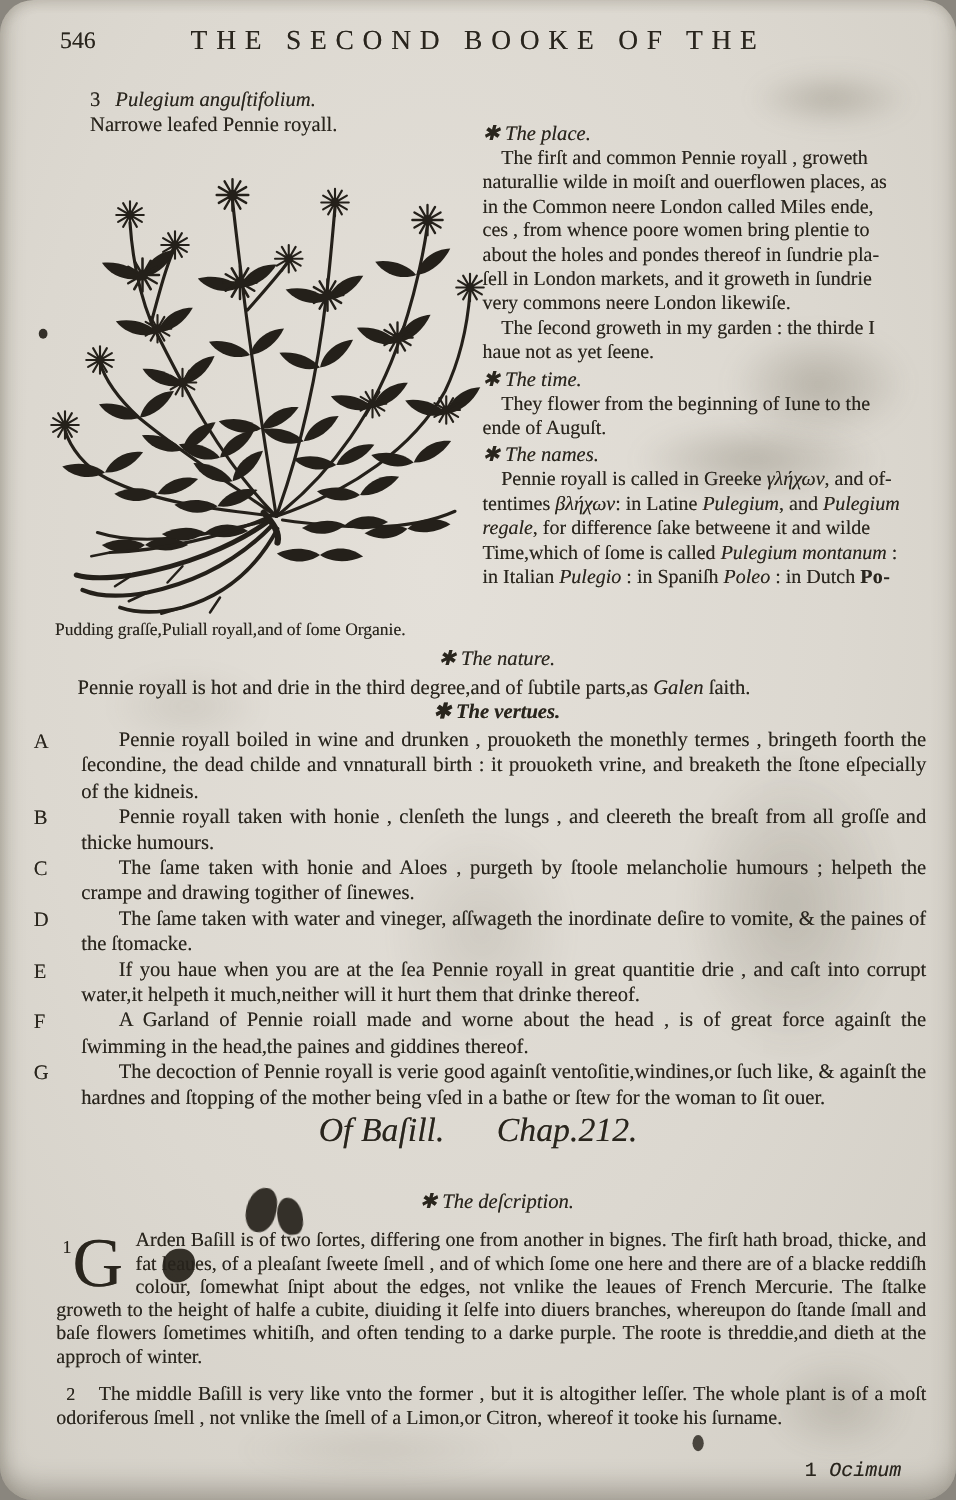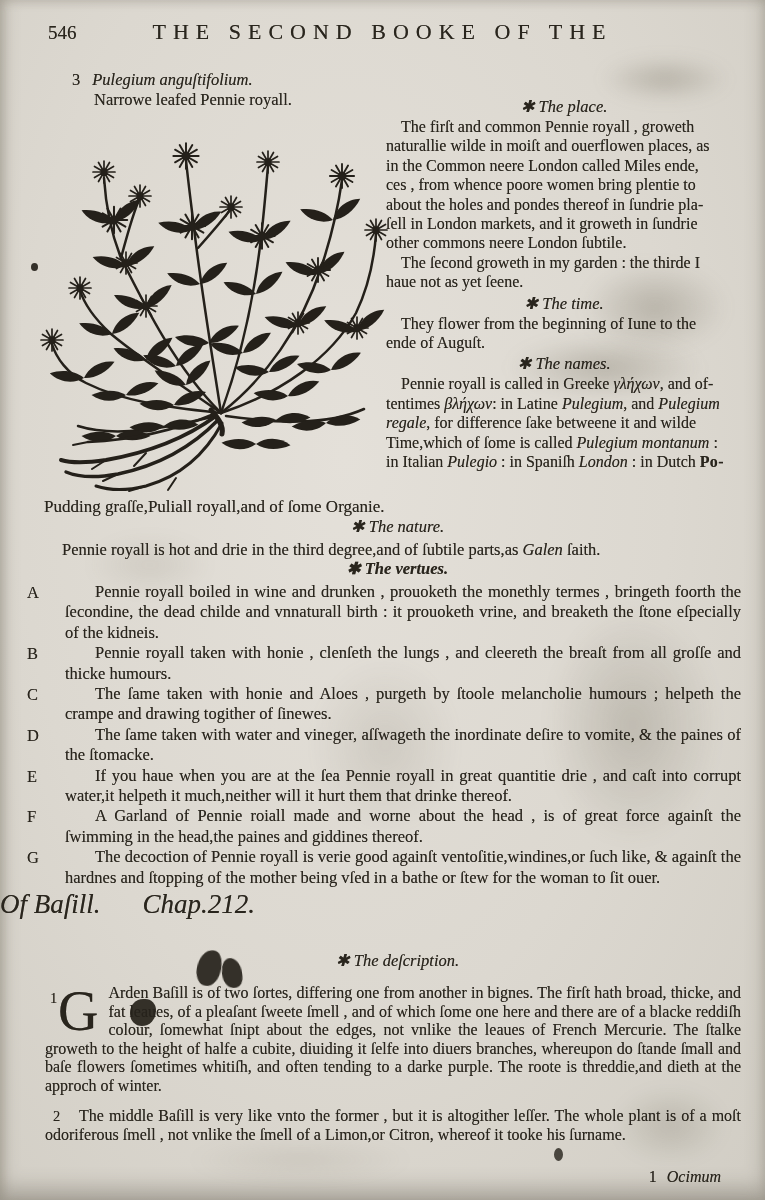--- a/index.html
+++ b/index.html
@@ -1,46 +1,46 @@
 <!DOCTYPE html>
 <html><head>
 <meta charset="utf-8">
 <style>
   html,body{margin:0;padding:0;background:#8a867e;}
   .page{position:relative;width:765px;height:1200px;overflow:hidden;
     background:radial-gradient(ellipse at 45% 38%, #e4e0d9 0%, #dcd8d0 55%, #d1cdc4 100%);
     box-shadow:inset 0 -12px 20px rgba(80,75,62,.32), inset 4px 0 10px rgba(120,115,100,.18), inset 0 4px 8px rgba(120,115,100,.12);
-    font-family:"Liberation Serif","DejaVu Serif",serif;color:#29251d;}
+    font-family:"Liberation Serif","DejaVu Serif",serif;color:#29251d;border-radius:27px;}
   .txt{text-shadow:0 0 .5px rgba(41,37,29,.55);}
   .pagenum{position:absolute;left:48px;top:22px;font-size:19px;}
   .runhead{position:absolute;left:0;right:0;top:19px;text-align:center;font-size:22px;letter-spacing:7px;white-space:nowrap;}
   .figcap{position:absolute;left:72px;top:70px;font-size:16.5px;line-height:19.5px;}
   .figlatin{font-style:italic;margin-left:12px;}
-  .figeng{margin-left:22px;}
+  .figeng{}
   .woodcut{position:absolute;left:26px;top:108px;}
   .rcol{position:absolute;left:386px;top:95px;width:356px;font-size:16px;line-height:19.4px;}
   .line{white-space:nowrap;}
   .ind{padding-left:15px;}
-  .shead{font-style:italic;text-align:center;font-size:16.5px;line-height:21px;margin-top:1px;}
+  .shead{font-style:italic;text-align:left;font-size:16.5px;line-height:21px;margin-top:1px;}
   .shead-abs{position:absolute;left:16px;right:0;text-align:center;font-style:italic;font-size:16.5px;padding-left:14px;}
-  .runover{position:absolute;left:44px;top:497px;font-size:17px;white-space:nowrap;}
+  .runover{position:absolute;left:44px;top:497px;font-size:14px;white-space:nowrap;}
   .natline{position:absolute;left:62px;top:540px;font-size:16.5px;white-space:nowrap;}
   .vertues{position:absolute;left:65px;top:582px;width:676px;font-size:16.5px;line-height:20.4px;}
   .vertue{position:relative;}
   .vertue p{margin:0;text-indent:30px;text-align:justify;}
   .vletter{position:absolute;left:-38px;top:1px;font-size:16.5px;}
-  .chaphead{position:absolute;left:0;right:0;top:889px;text-align:left;font-style:italic;font-size:27px;}
+  .chaphead{position:absolute;left:0;right:0;top:889px;text-align:center;font-style:italic;font-size:27px;}
   .chapnum{margin-left:42px;}
   .deschead{top:951px;}
   .para1{position:absolute;left:45px;top:984px;width:696px;font-size:16px;line-height:18.6px;text-align:justify;}
   .dropcap{float:left;font-size:56px;line-height:46px;padding:4px 10px 0 13px;}
   .p1num{position:absolute;left:5px;top:5px;font-size:14.5px;}
   .para2{position:absolute;left:45px;top:1106px;width:696px;font-size:16px;line-height:19px;text-align:justify;text-indent:34px;}
   .p2num{position:absolute;left:8px;top:1px;text-indent:0;font-size:14.5px;}
-  .catchword{position:absolute;right:44px;top:1168px;font-size:16px;}
+  .catchword{position:absolute;right:44px;top:1168px;font-size:16px;font-family:Liberation Mono, monospace;}
   .cw{font-style:italic;margin-left:10px;}
   .it{font-style:italic;}
   .gk{font-style:italic;}
   .bl{font-weight:bold;letter-spacing:.3px;margin-top:48px;}
   .blot{position:absolute;background:#26221b;opacity:.92;filter:blur(.4px);}
   .b1{left:197px;top:950px;width:24px;height:36px;border-radius:60% 40% 55% 45%;transform:rotate(8deg);}
   .b2{left:222px;top:958px;width:20px;height:30px;border-radius:50% 60% 40% 55%;transform:rotate(-7deg);}
   .b3{left:130px;top:999px;width:26px;height:27px;border-radius:55% 45% 60% 50%;}
   .b4{left:554px;top:1148px;width:9px;height:13px;border-radius:50%;opacity:.8;}
   .b5{left:31px;top:263px;width:7px;height:8px;border-radius:50%;}
@@ -245,32 +245,32 @@
   </svg>
 
   <div class="rcol txt">
     <div class="shead">✱ The place.</div>
     <div class="line ind">The firſt and common Pennie royall , groweth</div>
     <div class="line">naturallie wilde in moiſt and ouerflowen places, as</div>
     <div class="line">in the Common neere London called Miles ende,</div>
     <div class="line">ces , from whence poore women bring plentie to</div>
     <div class="line">about the holes and pondes thereof in ſundrie pla-</div>
     <div class="line">ſell in London markets, and it groweth in ſundrie</div>
-    <div class="line">other commons neere London ſubtile.</div>
+    <div class="line">very commons neere London likewiſe.</div>
     <div class="line ind">The ſecond groweth in my garden : the thirde I</div>
     <div class="line">haue not as yet ſeene.</div>
     <div class="shead">✱ The time.</div>
     <div class="line ind">They flower from the beginning of Iune to the</div>
     <div class="line">ende of Auguſt.</div>
     <div class="shead">✱ The names.</div>
     <div class="line ind"><span>Pennie royall is called in Greeke </span><span class="gk">γλήχων</span><span>, and of-</span></div>
     <div class="line"><span>tentimes </span><span class="gk">βλήχων</span><span>: in Latine </span><span class="it">Pulegium</span><span>, and </span><span class="it">Pulegium</span></div>
     <div class="line"><span class="it">regale</span><span>, for difference ſake betweene it and wilde</span></div>
     <div class="line"><span>Time,which of ſome is called </span><span class="it">Pulegium montanum</span><span> :</span></div>
-    <div class="line"><span>in Italian </span><span class="it">Pulegio</span><span> : in Spaniſh </span><span class="it">London</span><span> : in Dutch </span><span class="bl">Po-</span></div>
+    <div class="line"><span>in Italian </span><span class="it">Pulegio</span><span> : in Spaniſh </span><span class="it">Poleo</span><span> : in Dutch </span><span class="bl">Po-</span></div>
   </div>
 
   <div class="runover txt">Pudding graſſe,Puliall royall,and of ſome Organie.</div>
 
   <div class="shead-abs deschead txt" style="top:517px;">✱ The nature.</div>
   <div class="natline txt"><span>Pennie royall is hot and drie in the third degree,and of ſubtile parts,as </span><span class="it">Galen</span><span> ſaith.</span></div>
   <div class="shead-abs txt" style="top:559px;font-weight:bold;">✱ The vertues.</div>
 
   <div class="vertues txt">
     <div class="vertue">

